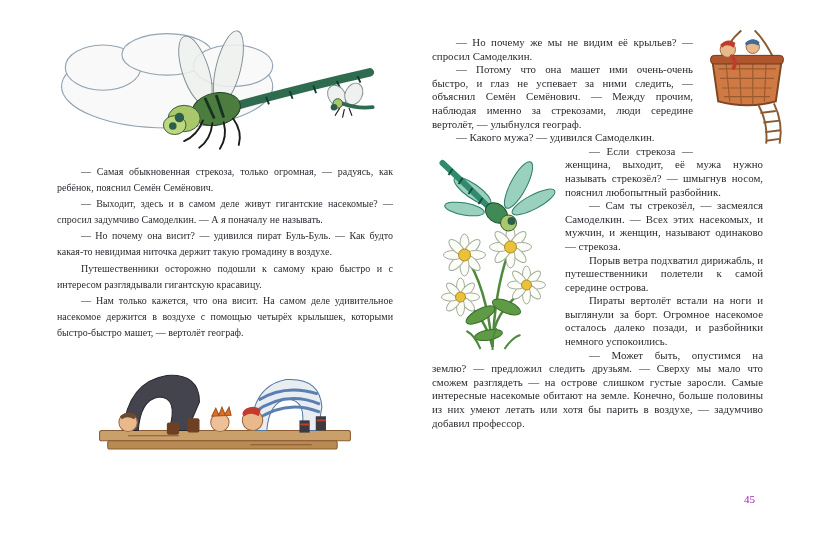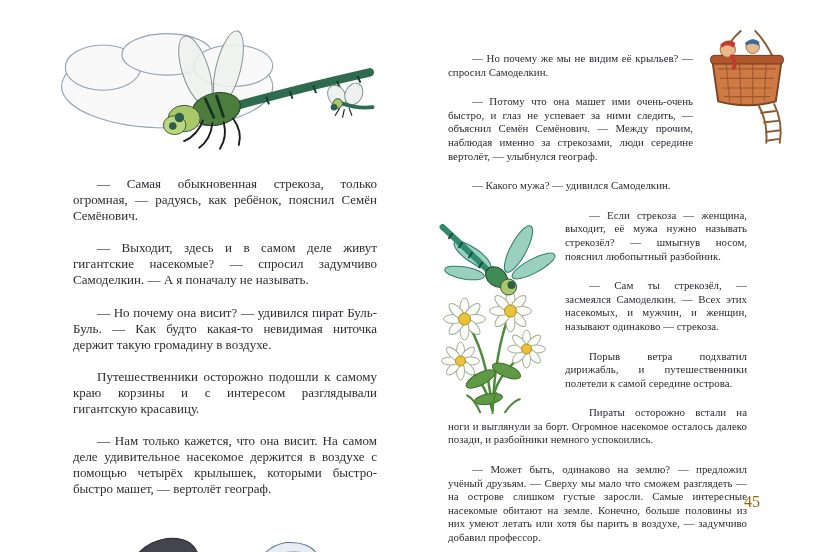--- a/index.html
+++ b/index.html
@@ -6,30 +6,30 @@
   html, body { margin: 0; padding: 0; }
   body {
     width: 819px; height: 552px; position: relative; overflow: hidden;
     background: #ffffff;
     font-family: "Liberation Serif", "DejaVu Serif", serif;
     color: #2b2b33;
   }
   .page { position: absolute; top: 0; }
   .page-left  { left: 57px;  width: 336px; }
   .page-right { left: 432px; width: 331px; top: 36px; }
-  p { margin: 16px; text-align: justify; text-indent: 24px; }
-  .page-left  p { font-size: 13px; line-height: 16.1px; }
+  p { margin: 0; text-align: justify; text-indent: 24px; }
+  .page-left  p { font-size: 10px; line-height: 16.1px; }
   .page-right p { font-size: 10.9px; line-height: 13.6px; }
   figure { margin: 0; }
   .illus svg { display: block; width: 100%; height: 100%; }
   .illus-top    { width: 352px; height: 132px; margin: 28px 0 4px -14px; }
   .illus-bottom { width: 258px; height: 102px; margin: 10px auto 0 auto; }
   .illus-balloon{ float: right; width: 96px;  height: 116px; margin: -6px -32px 2px 6px; }
   .illus-flowers{ float: left;  width: 130px; height: 205px; margin: 2px 7px 2px -4px; }
-  .page-number { position: absolute; left: 744px; top: 493px; font-size: 16px; color: #a16207; }
+  .page-number { position: absolute; left: 744px; top: 493px; font-size: 11px; color: #a21caf; }
 </style>
 </head>
 <body>
 
 <div class="spread">
 
   <section class="page page-left">
 
     <figure class="illus illus-top">
       <svg viewBox="0 0 350 140">
@@ -77,21 +77,21 @@
           <circle cx="301" cy="80" r="5" fill="#a9c86a" stroke="#37563a"></circle>
           <circle cx="297" cy="84" r="3.5" fill="#2c5e4e"></circle>
           <path d="M303,85 l-5,8 M308,86 l-2,9 M313,85 l3,8" stroke="#1c1c1c" stroke-width="1.2" fill="none"></path>
         </g>
       </svg>
     </figure>
 
     <p>— Самая обыкновенная стрекоза, только огромная, — радуясь, как ребёнок, пояснил Семён Семёнович.</p>
     <p>— Выходит, здесь и в самом деле живут гигантские насекомые? — спросил задумчиво Самоделкин. — А я поначалу не называть.</p>
     <p>— Но почему она висит? — удивился пират Буль-Буль. — Как будто какая-то невидимая ниточка держит такую громадину в воздухе.</p>
-    <p>Путешественники осторожно подошли к самому краю корзины и с интересом разглядывали гигантскую красавицу.</p>
+    <p>Путешественники осторожно подошли к самому краю быстро и с интересом разглядывали гигантскую красавицу.</p>
     <p>— Нам только кажется, что она висит. На самом деле удивительное насекомое держится в воздухе с помощью четырёх крылышек, которыми быстро-быстро машет, — вертолёт географ.</p>
 
     <figure class="illus illus-bottom">
       <svg viewBox="0 0 250 100">
 
         <rect x="2" y="78" width="246" height="10" rx="2" fill="#caa06a" stroke="#8a5a32"></rect>
         <rect x="10" y="88" width="225" height="8" rx="2" fill="#b98a52" stroke="#8a5a32"></rect>
         <line x1="30" y1="83" x2="80" y2="83" stroke="#8a5a32"></line>
         <line x1="150" y1="92" x2="210" y2="92" stroke="#8a5a32"></line>
 
@@ -241,19 +241,19 @@
           <path d="M50,202 q-6,-14 -14,-18"></path>
           <path d="M62,203 q0,-16 4,-22"></path>
           <path d="M74,202 q8,-12 16,-14"></path>
         </g>
       </svg>
     </figure>
 
     <p>— Если стрекоза — женщина, выходит, её мужа нужно называть стрекозёл? — шмыгнув носом, пояснил любопытный разбойник.</p>
     <p>— Сам ты стрекозёл, — засмеялся Самоделкин. — Всех этих насекомых, и мужчин, и женщин, называют одинаково — стрекоза.</p>
     <p>Порыв ветра подхватил дирижабль, и путешественники полетели к самой середине острова.</p>
-    <p>Пираты осторожно встали на ноги и выглянули за борт. Огромное насекомое осталось далеко позади, и разбойники немного успокоились.</p>
-
-    <p>— Может быть, одинаково на землю? — предложил учёный друзьям. — Сверху мы мало что сможем разглядеть — на острове слишком густые заросли. Самые интересные насекомые обитают на земле. Конечно, больше половины из них умеют летать или хотя бы парить в воздухе, — задумчиво добавил профессор.</p>
+    <p>Пираты вертолёт встали на ноги и выглянули за борт. Огромное насекомое осталось далеко позади, и разбойники немного успокоились.</p>
+
+    <p>— Может быть, опустимся на землю? — предложил следить друзьям. — Сверху мы мало что сможем разглядеть — на острове слишком густые заросли. Самые интересные насекомые обитают на земле. Конечно, больше половины из них умеют летать или хотя бы парить в воздухе, — задумчиво добавил профессор.</p>
   </section>
 
   <div class="page-number">45</div>
 </div>
 
 </body></html>

